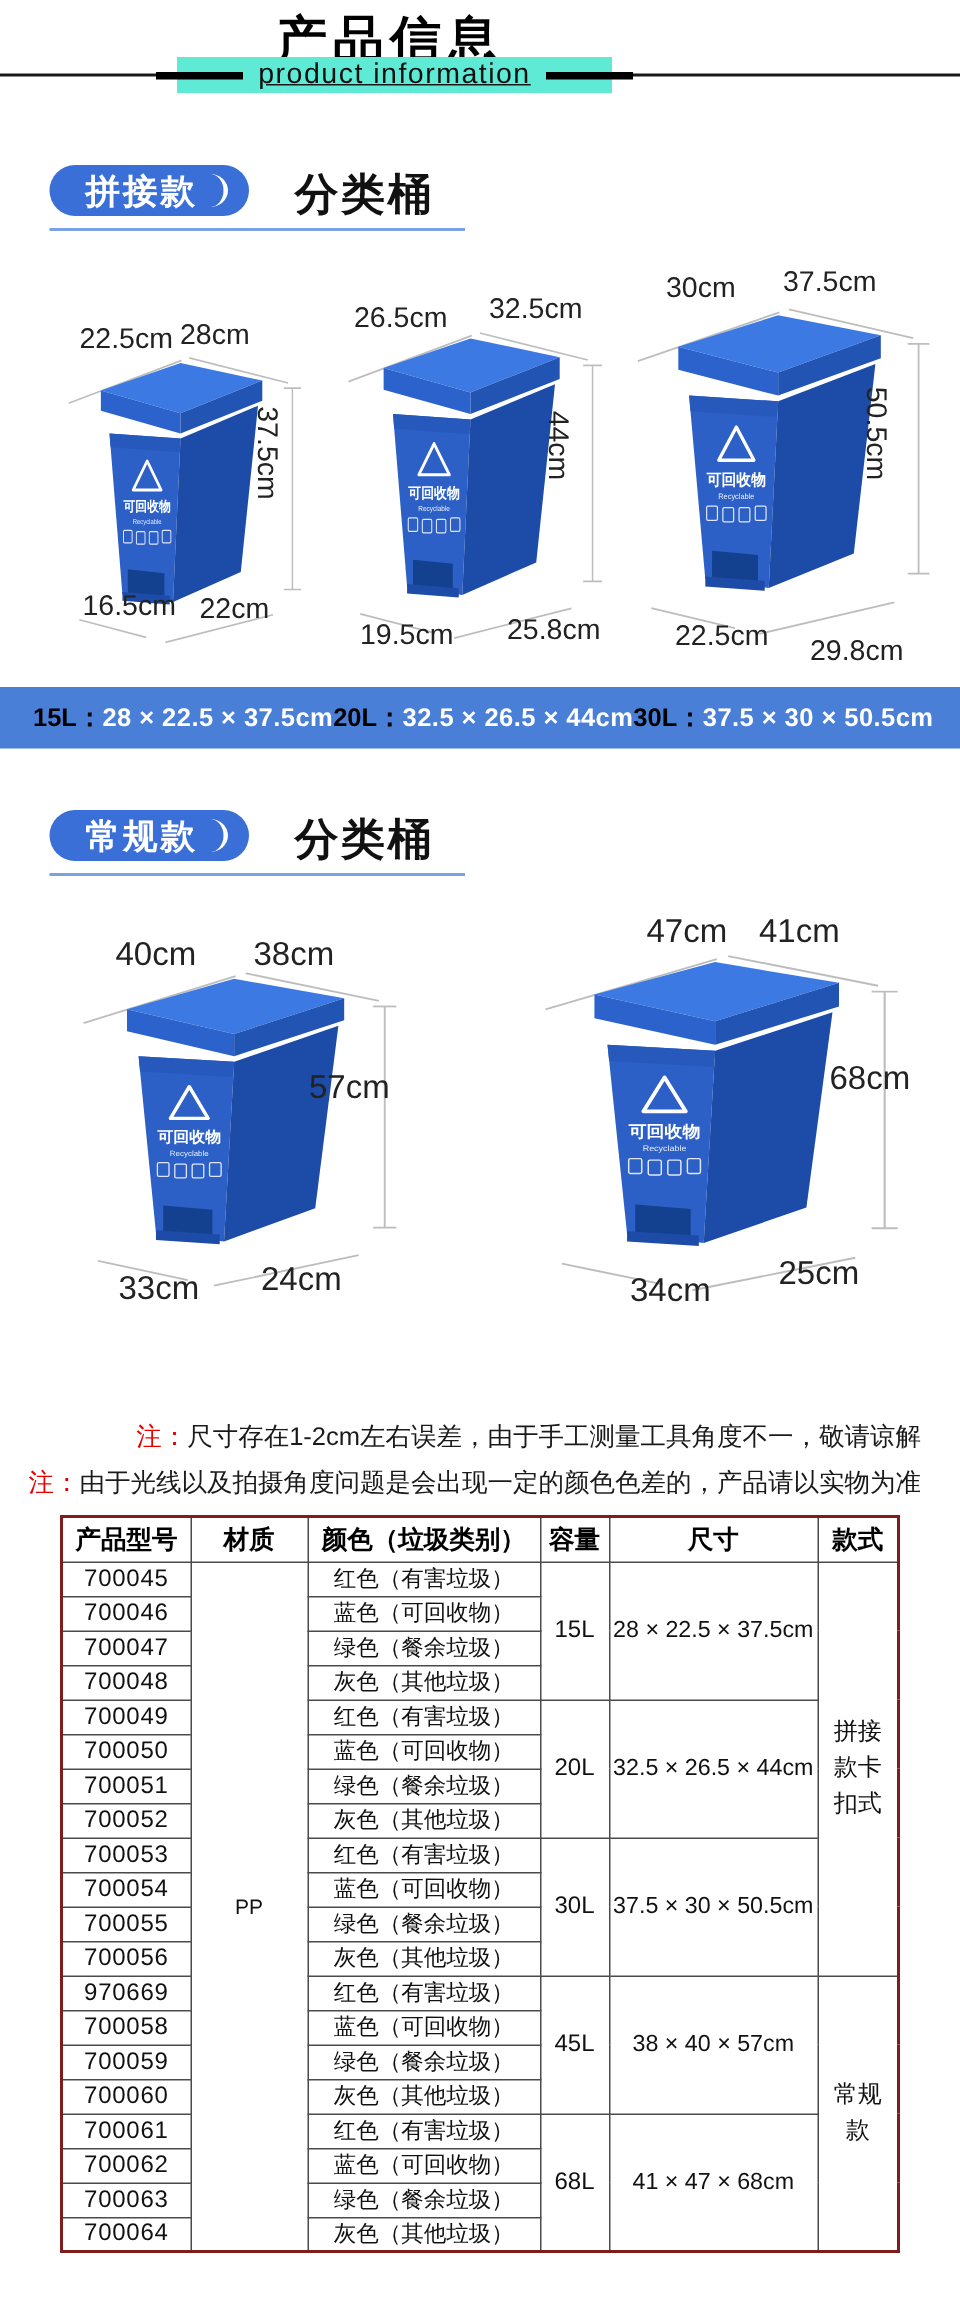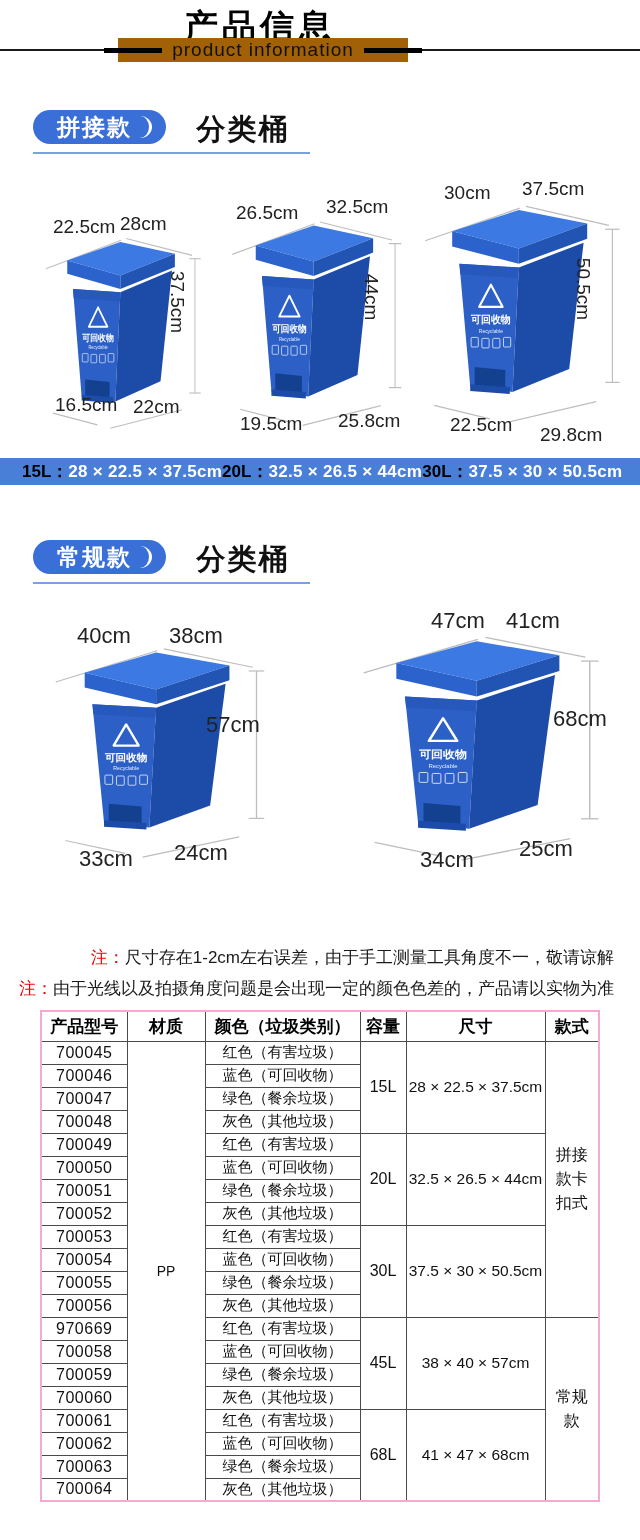--- a/index.html
+++ b/index.html
@@ -4,22 +4,22 @@
 <style>
   * { margin:0; padding:0; box-sizing:border-box; }
   html,body { background:#fff; }
   body { font-family:"Liberation Sans","DejaVu Sans",sans-serif; color:#1a1a1a; }
   #page { position:relative; width:640px; height:1540px; background:#fff; overflow:hidden; margin:0 auto; }
 
   
   .hd-title { position:absolute; left:0; top:4px; width:520px; text-align:center;
               font-size:34px; font-weight:bold; letter-spacing:4px; color:#000; }
   .hd-line  { position:absolute; left:0; right:0; top:49px; height:2px; background:#1a1a1a; }
-  .hd-sub   { position:absolute; left:118px; top:38px; width:290px; height:24px; background:#a16207;
-              display:flex; align-items:center; justify-content:center; }
+  .hd-sub   { position:absolute; left:118px; top:38px; width:290px; height:24px; background:#5eead4;
+              display:flex; align-items:center; justify-content:center;text-decoration:underline; }
   .hd-dash  { width:58px; height:5px; background:#000; flex:none; }
   .hd-sub-text { font-size:19px; color:#111; padding:0 10px; white-space:nowrap; letter-spacing:1px; }
 
   
   .section { position:absolute; left:33px; }
   .pill { display:inline-flex; align-items:center; height:34px; padding:0 14px 0 24px;
           background:#3a6fd8; border-radius:17px; color:#fff; font-size:23px;
           font-weight:bold; letter-spacing:2px; position:relative; }
   .pill-arc { display:inline-block; width:12px; height:22px; margin-left:8px;
               border-right:3px solid #fff; border-radius:0 12px 12px 0 / 0 11px 11px 0; }
@@ -29,40 +29,40 @@
 
   
   .fig { position:absolute; }
   .fig .bin-art { position:absolute; inset:0; }
   .fig .bin-art svg { width:100%; height:100%; display:block; }
   .lbl { position:absolute; font-size:19px; color:#222; white-space:nowrap; }
   .fig.row2 .lbl { font-size:22px; }
   .lbl.rot { transform:rotate(90deg); transform-origin:center center; }
 
   
-  .spec-bar { position:absolute; left:0; right:0; height:27px; background:#4a7fd8;
+  .spec-bar { position:absolute; left:0; right:0; height:41px; background:#4a7fd8;
               display:flex; align-items:center; }
   .spec-item { white-space:nowrap; font-size:17px; font-weight:bold; }
   .spec-item .sl { color:#000; }
   .spec-item .sv { color:#fff; letter-spacing:.3px; }
   #bar1 { top:458px; justify-content:space-between; padding:0 24px 0 22px; }
   #bar2 { top:889px; justify-content:space-between; padding:0 82px 0 46px; }
 
   
   .note { position:absolute; right:26px; font-size:17px; color:#1a1a1a; white-space:nowrap; }
   .note .np { color:#e60000; }
   #note1 { top:946px; }
   #note2 { top:977px; }
 
   
   #spec-table { position:absolute; left:40px; top:1010px; width:558px;
                 border-collapse:collapse; table-layout:fixed; }
   #spec-table th, #spec-table td { border:1px solid #4a4a4a; text-align:center;
                 vertical-align:middle; overflow:hidden; }
-  #spec-table { border:2px solid #f9a8d4; }
+  #spec-table { border:2px solid #7f1d1d; }
   #spec-table th { height:30px; font-size:17px; font-weight:bold; color:#000; }
   #spec-table td { height:23px; font-size:15px; color:#111; }
   #spec-table td.c-model { font-size:16px; letter-spacing:.5px; }
   #spec-table td.c-material { font-size:14px; }
   #spec-table td.c-capacity { font-size:16px; }
   #spec-table td.c-size { font-size:15.5px; }
   #spec-table td.c-style { font-size:16px; line-height:1.5; padding:0 6px; overflow:visible; }
 </style>
 </head>
 <body>

